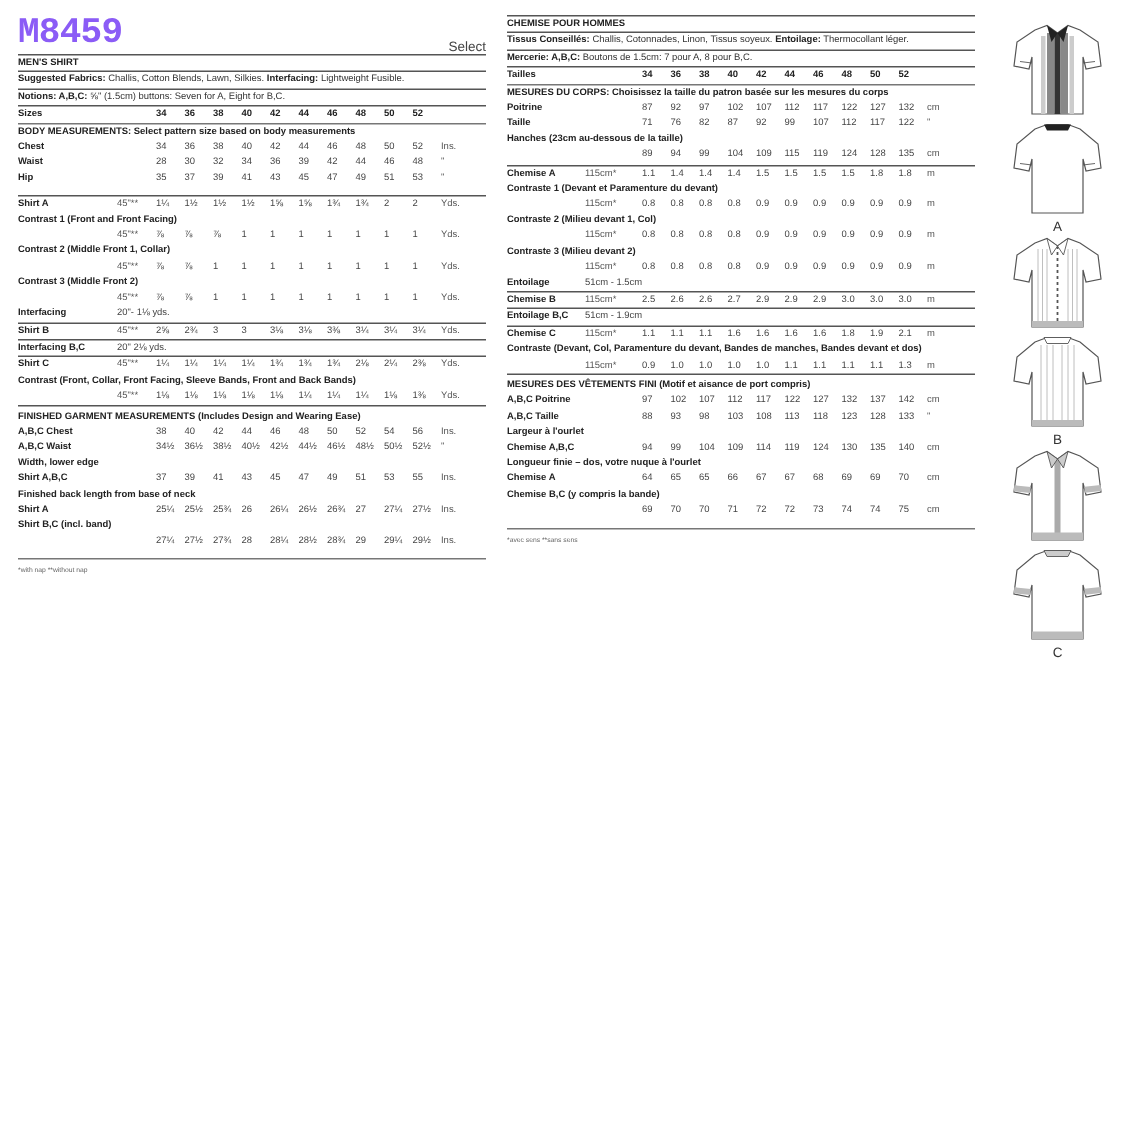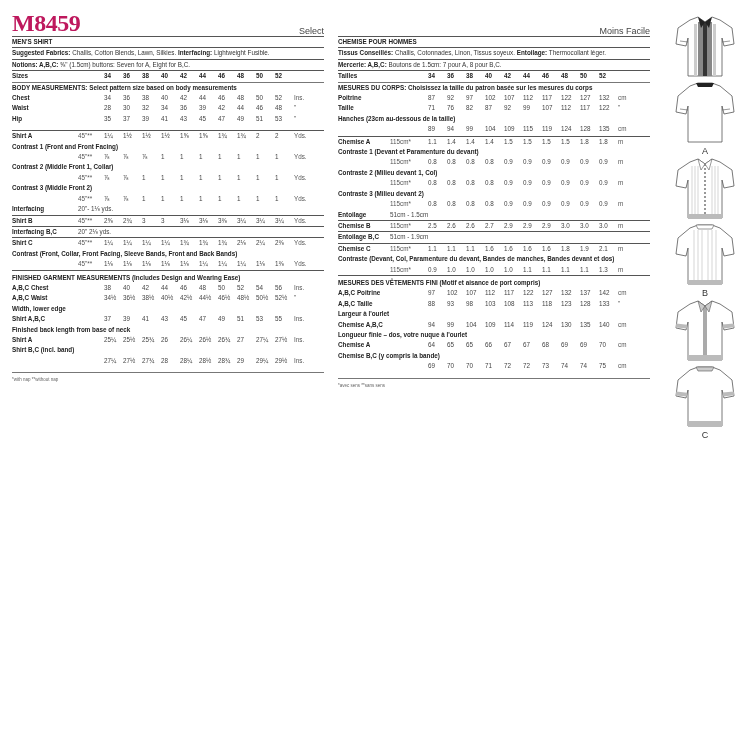--- a/index.html
+++ b/index.html
@@ -4,21 +4,21 @@
 <style>
   * { box-sizing: border-box; margin: 0; padding: 0; }
   html, body { width: 750px; height: 750px; background: #ffffff; overflow: hidden; }
   body { font-family: "Liberation Sans", sans-serif; color: #2a2a2a; position: relative; }
 
   .col { position: absolute; top: 10px; }
   .col.left { left: 12px; width: 312px; }
   .col.right { left: 338px; width: 312px; }
 
   .title-row { position: relative; height: 26px; }
-  .pattern-no { font-family: Liberation Serif, serif; font-weight: bold; font-size: 24px; letter-spacing: -0.5px; color: #be185d; line-height: 26px; }
+  .pattern-no { font-family: Liberation Mono, monospace; font-weight: bold; font-size: 24px; letter-spacing: -0.5px; color: #8b5cf6; line-height: 26px; }
   .difficulty { position: absolute; right: 0; bottom: 0; font-size: 9px; color: #444; }
 
   .rule { border-top: 1.4px solid #555; }
   .rule.thin { border-top: 1px solid #777; }
 
   .line { font-size: 6.3px; line-height: 10.4px; white-space: nowrap; color: #333; }
   .line b, .b { font-weight: bold; color: #222; }
   .section-head { font-size: 6.3px; line-height: 10.4px; font-weight: bold; color: #222; white-space: nowrap; }
 
   .grid { display: grid; font-size: 6.3px; line-height: 10.4px; color: #444; white-space: nowrap; }
@@ -313,23 +313,20 @@
       <span class="">29¼</span>
       <span class="">29½</span>
       <span class="u">Ins.</span>
     </div>
   <div class="gap"></div>
   <div class="rule thin"></div>
   <div class="foot">*with nap  **without nap</div>
 </div>
 
 <div class="col right">
-  <div class="title-row">
-    <span class="difficulty">Moins Facile</span>
-  </div>
   <div class="rule"></div>
   <div class="section-head">CHEMISE POUR HOMMES</div>
   <div class="rule"></div>
   <div class="line"><b>Tissus Conseillés:</b> <span>Challis, Cotonnades, Linon, Tissus soyeux.</span> <b>Entoilage:</b> <span>Thermocollant léger.</span></div>
   <div class="rule"></div>
   <div class="line"><b>Mercerie: A,B,C:</b> <span>Boutons de 1.5cm: 7 pour A, 8 pour B,C.</span></div>
   <div class="rule"></div>
   <div class="grid">
       <span class="lbl">Tailles</span>
       <span class=""></span>

